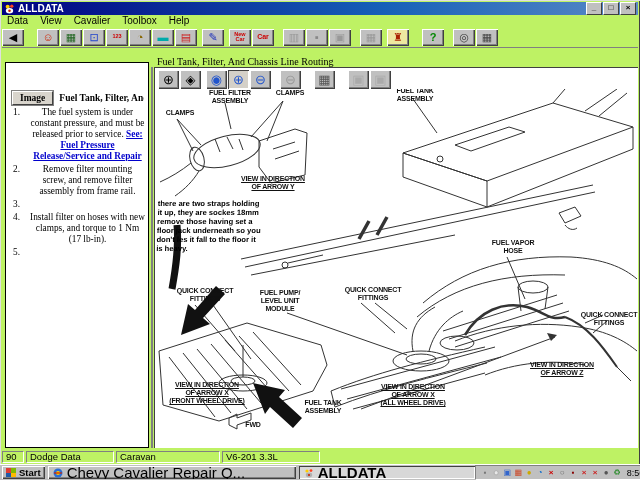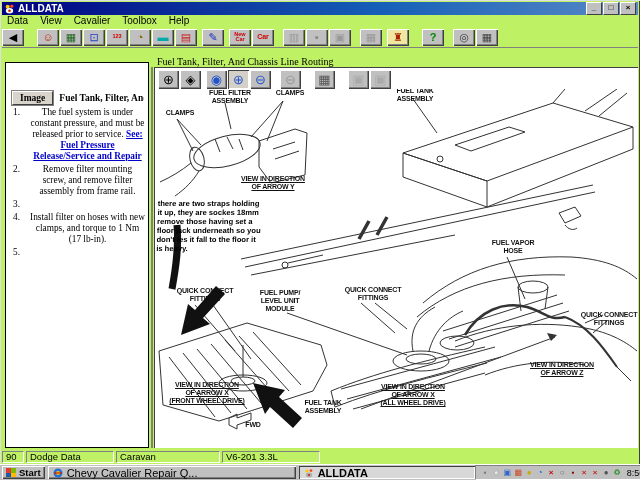--- a/index.html
+++ b/index.html
@@ -68,21 +68,21 @@
   
   .taskbar{position:absolute;left:0;top:464px;width:640px;height:16px;background:#c0c0c0;
     border-top:1px solid #fff;display:flex;align-items:center;padding:0 2px;box-sizing:border-box;}
   .startbtn{height:13px;display:flex;align-items:center;background:#c0c0c0;padding:0 4px;flex:none;
     box-shadow:inset 1px 1px 0 #fff, inset -1px -1px 0 #404040, inset -2px -2px 0 #808080;
     font-size:9.5px;font-weight:bold;}
   .flag{width:10px;height:9px;margin-right:3px;flex:none;display:grid;grid-template-columns:5px 5px;grid-template-rows:4.5px 4.5px;}
   .flag i{display:block}
   .taskbtn{height:13px;display:flex;align-items:center;background:#c0c0c0;margin-left:3px;flex:none;
     box-shadow:inset 1px 1px 0 #fff, inset -1px -1px 0 #404040, inset -2px -2px 0 #808080;
-    font-size:11px;padding:0 5px;white-space:nowrap;overflow:hidden;}
+    font-size:15px;padding:0 5px;white-space:nowrap;overflow:hidden;}
   .taskbtn.active{box-shadow:inset 1px 1px 0 #404040, inset -1px -1px 0 #fff;background:#d8d8d8;font-weight:bold;}
   .taskbtn .appicon{width:10px;height:10px;margin-right:4px;flex:none;}
   .tray{height:13px;margin-left:auto;display:flex;align-items:center;flex:none;
     border:1px solid;border-color:#808080 #fff #fff #808080;padding:0 4px;}
   .trayicon{width:11px;text-align:center;font-size:8px;line-height:11px;flex:none;}
   .clock{font-size:9px;padding-left:4px;}
   svg{display:block}
 </style>
 </head>
 <body>

